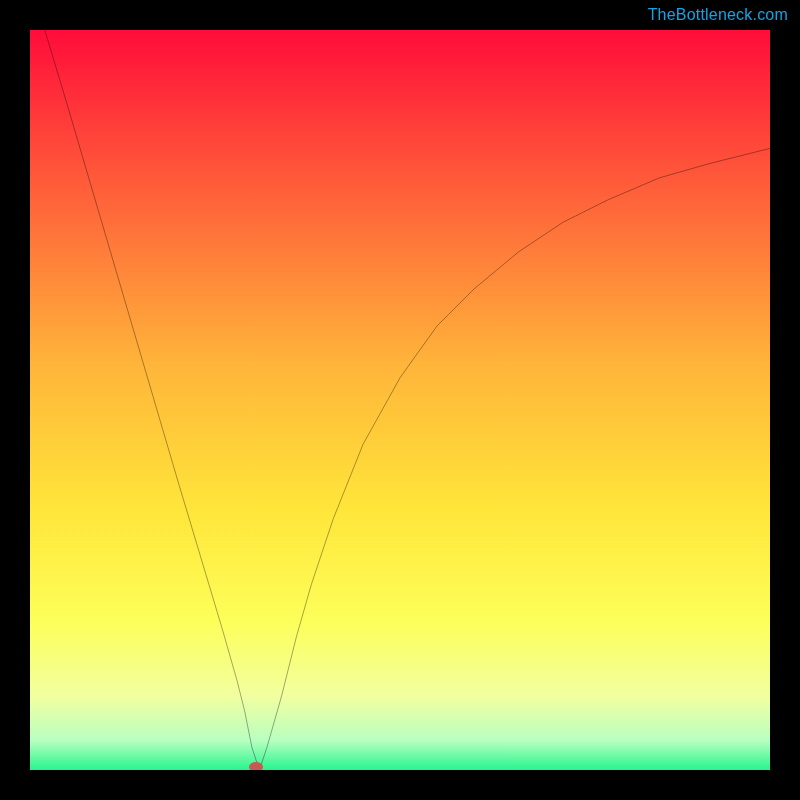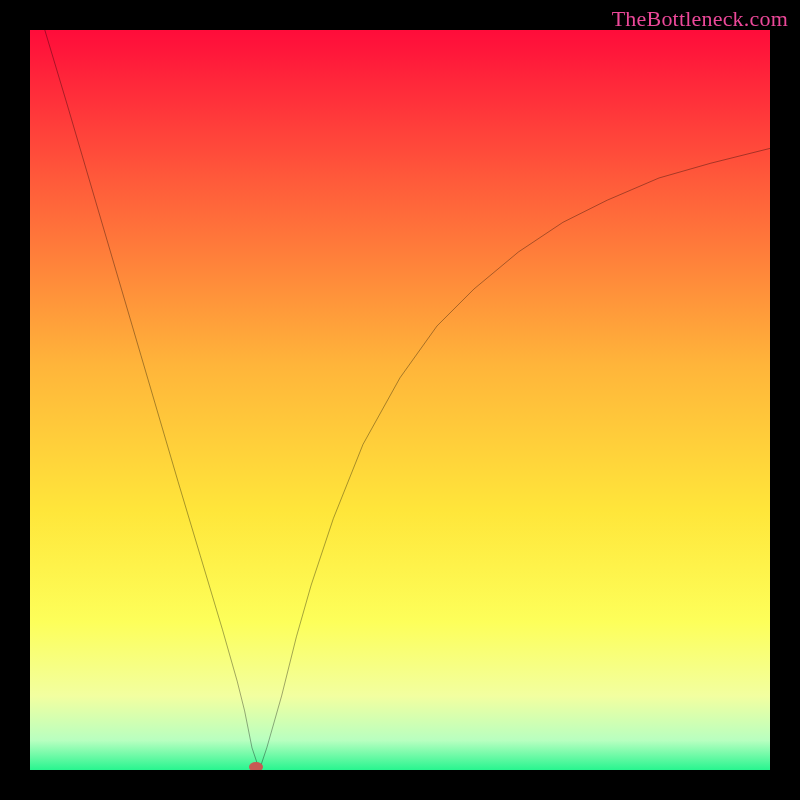--- a/index.html
+++ b/index.html
@@ -31,25 +31,24 @@
     left: 0;
     top: 0;
     width: 100%;
     height: 100%;
     pointer-events: none;
   }
   .watermark {
     position: absolute;
     top: 6px;
     right: 12px;
-    font-size: 22px;
+    font-size: 16px;
     font-weight: 500;
-    color: #ec4899;
+    color: #0ea5e9;
     letter-spacing: 0.2px;
-    font-family: Liberation Serif, serif;
   }
   .marker {
     position: absolute;
     width: 14px;
     height: 10px;
     border-radius: 50%;
     background: #c85a54;
     transform: translate(-50%, -50%);
   }
 </style>

